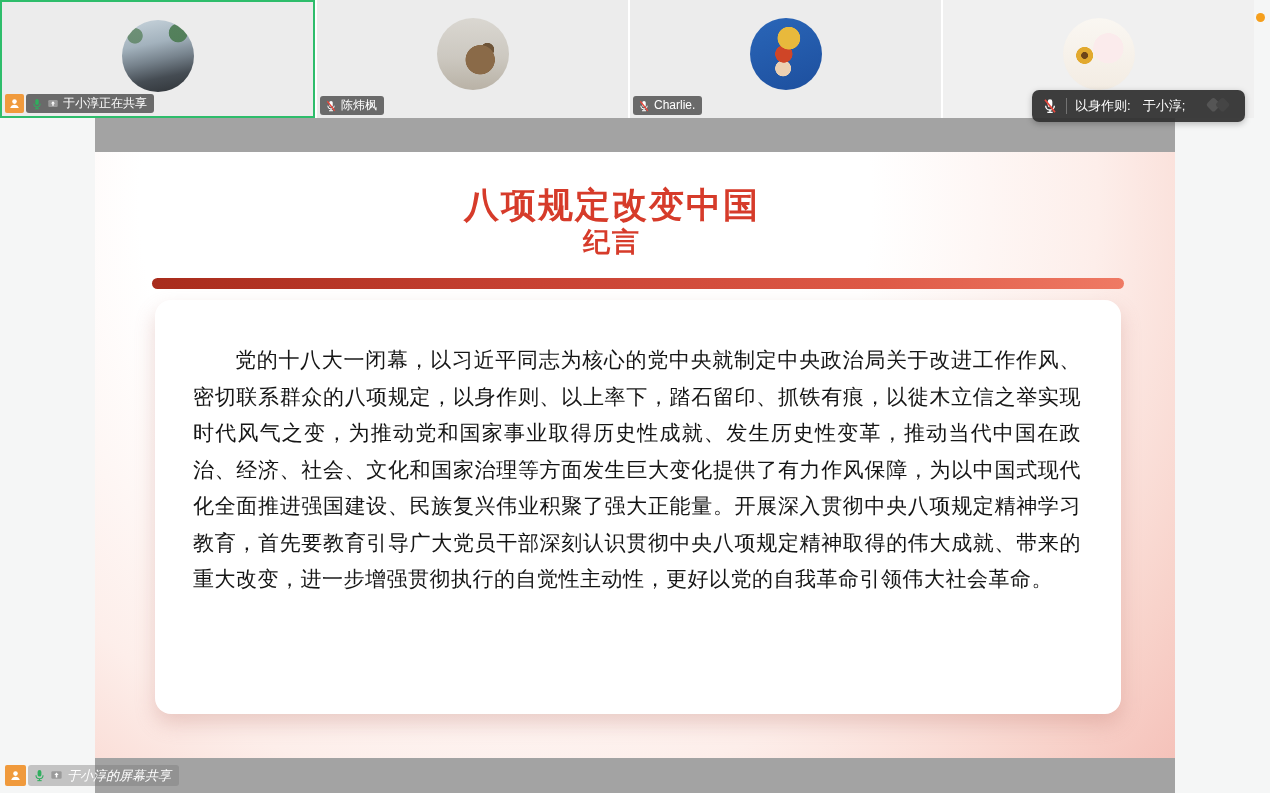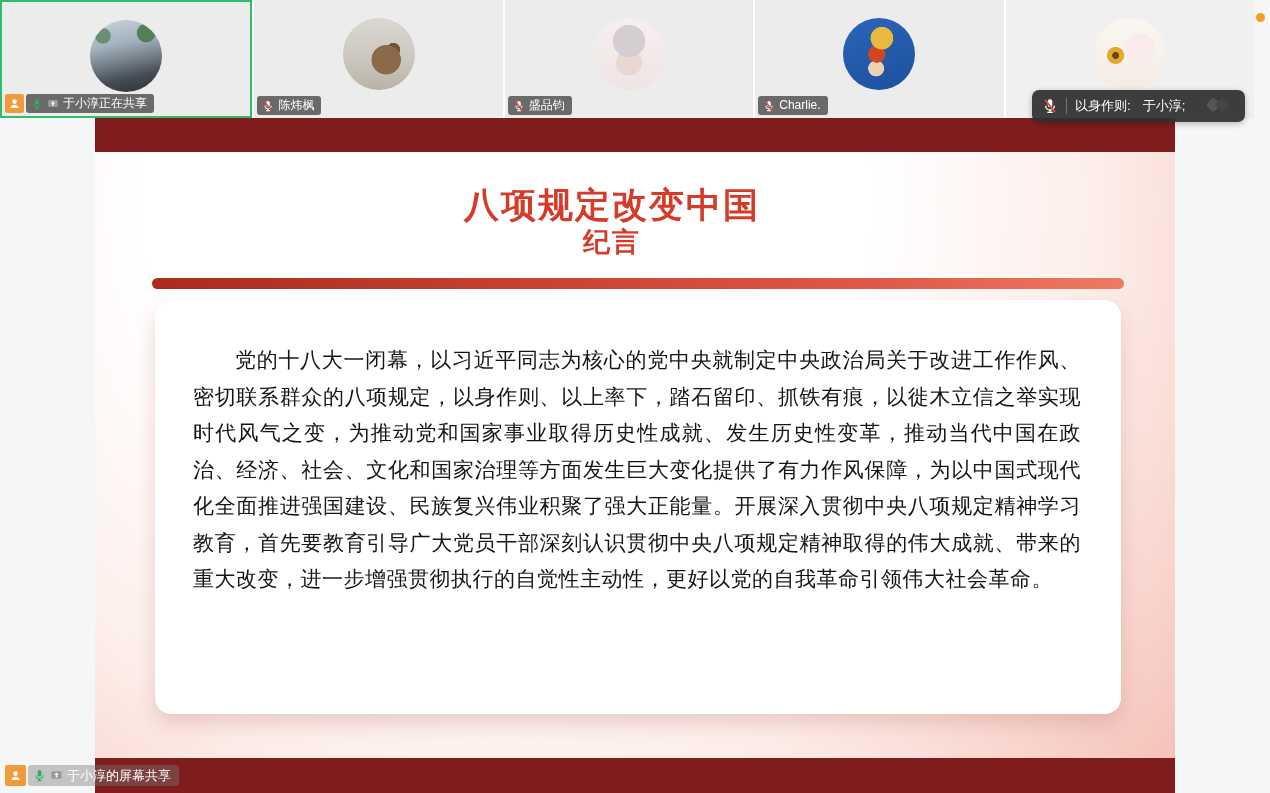--- a/index.html
+++ b/index.html
@@ -92,21 +92,21 @@
     color:#fff; font-size:13px;
     box-shadow:0 2px 6px rgba(0,0,0,.25);
   }
   .toast .sep { width:1px; height:16px; background:rgba(255,255,255,.28); }
   .toast .speaker { margin-left:4px; }
   .toast .logo { margin-left:auto; opacity:.55; }
 
   
   .share-region {
     position:absolute; left:95px; top:118px; width:1080px; height:675px;
-    background:#7f1d1d; z-index:1;
+    background:#a3a3a3; z-index:1;
   }
   .slide {
     position:absolute; left:0; top:34px; width:1080px; height:606px;
     overflow:hidden;
     background:
       radial-gradient(circle at 38% 8%, #ffffff 0%, #ffffff 42%, #fdeeea 68%, #f8d3cb 88%, #f5c2ba 100%);
   }
   .slide-card {
     position:absolute; left:60px; top:148px; width:966px; height:414px;
     background:#fff; border-radius:16px;
@@ -132,21 +132,21 @@
   .slide-body {
     position:absolute; left:98px; top:190px; width:888px;
     font-family:"DejaVu Serif","Liberation Serif",serif;
     font-size:21px; line-height:36.5px; color:#151515;
     text-align:justify; text-indent:2em; letter-spacing:.5px;
   }
 
   
   .share-banner {
     position:absolute; left:5px; top:765px; z-index:7;
-    display:flex; align-items:center; gap:2px;
+    display:flex; align-items:center; gap:2px;font-style:italic;
   }
   .share-banner .host-badge { width:21px; height:21px; }
   .share-banner .name-label {
     background:rgba(120,120,120,.40); font-size:13px; line-height:17px;
     padding:2px 8px 2px 5px;
   }
 </style>
 </head>
 <body>
 
@@ -186,35 +186,20 @@
             <path d="M5.5 11.5a6.5 6.5 0 0 0 13 0" fill="none" stroke="#fff" stroke-width="2"></path>
             <line x1="12" y1="18" x2="12" y2="21.5" stroke="#fff" stroke-width="2"></line>
             <line x1="8" y1="21.5" x2="16" y2="21.5" stroke="#fff" stroke-width="2"></line>
             <line x1="4.5" y1="2.5" x2="19.5" y2="21.5" stroke="#e8473c" stroke-width="2.6"></line>
           </svg>
         <span>陈炜枫</span>
       </span>
     </div>
   </div>
 
-  <div class="tile">
-    <div class="avatar a3"></div>
-    <div class="tile-bar">
-      <span class="name-label">
-        <svg class="icon12" viewBox="0 0 24 24">
-            <rect x="8.5" y="2" width="7" height="12" rx="3.5" fill="#fff"></rect>
-            <path d="M5.5 11.5a6.5 6.5 0 0 0 13 0" fill="none" stroke="#fff" stroke-width="2"></path>
-            <line x1="12" y1="18" x2="12" y2="21.5" stroke="#fff" stroke-width="2"></line>
-            <line x1="8" y1="21.5" x2="16" y2="21.5" stroke="#fff" stroke-width="2"></line>
-            <line x1="4.5" y1="2.5" x2="19.5" y2="21.5" stroke="#e8473c" stroke-width="2.6"></line>
-          </svg>
-        <span>盛品钧</span>
-      </span>
-    </div>
-  </div>
 
   <div class="tile">
     <div class="avatar a4"></div>
     <div class="tile-bar">
       <span class="name-label">
         <svg class="icon12" viewBox="0 0 24 24">
             <rect x="8.5" y="2" width="7" height="12" rx="3.5" fill="#fff"></rect>
             <path d="M5.5 11.5a6.5 6.5 0 0 0 13 0" fill="none" stroke="#fff" stroke-width="2"></path>
             <line x1="12" y1="18" x2="12" y2="21.5" stroke="#fff" stroke-width="2"></line>
             <line x1="8" y1="21.5" x2="16" y2="21.5" stroke="#fff" stroke-width="2"></line>

